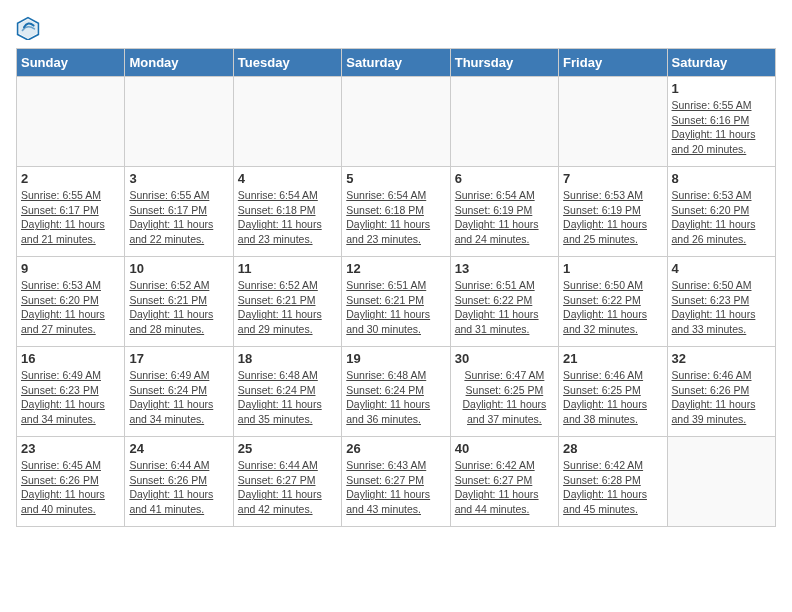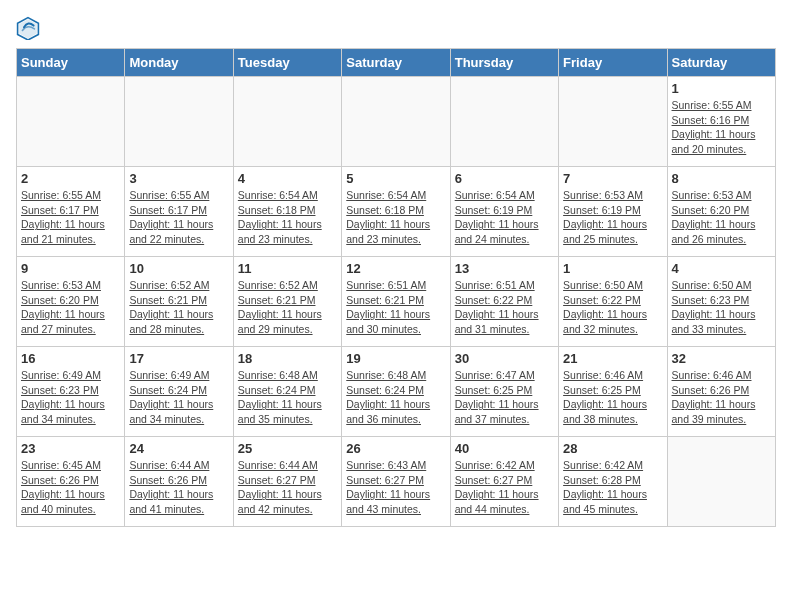--- a/index.html
+++ b/index.html
@@ -261,21 +261,21 @@
         </td>
         <td>
           <span class="day-number">19</span>
           <div class="day-info" style="white-space: pre-line;">Sunrise: 6:48 AM
 Sunset: 6:24 PM
 Daylight: 11 hours
 and 36 minutes.</div>
         </td>
         <td>
           <span class="day-number">30</span>
-          <div class="day-info" style="white-space: pre-line;">Sunrise: 6:47 AM
+          <div class="day-info" style="white-space: pre-line; text-align: center;">Sunrise: 6:47 AM
 Sunset: 6:25 PM
 Daylight: 11 hours
 and 37 minutes.</div>
         </td>
         <td>
           <span class="day-number">21</span>
           <div class="day-info" style="white-space: pre-line;">Sunrise: 6:46 AM
 Sunset: 6:25 PM
 Daylight: 11 hours
 and 38 minutes.</div>

